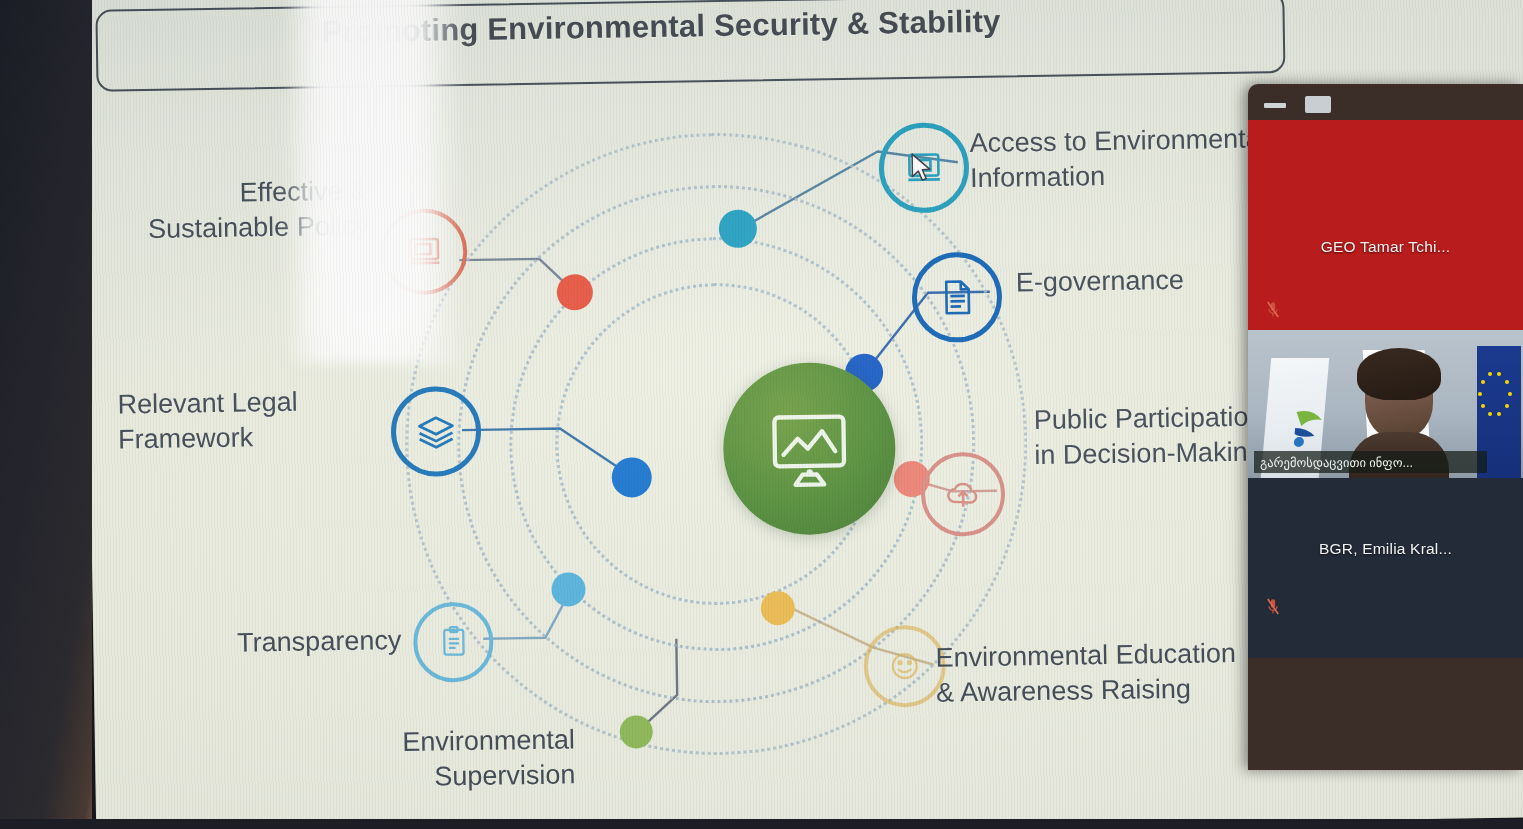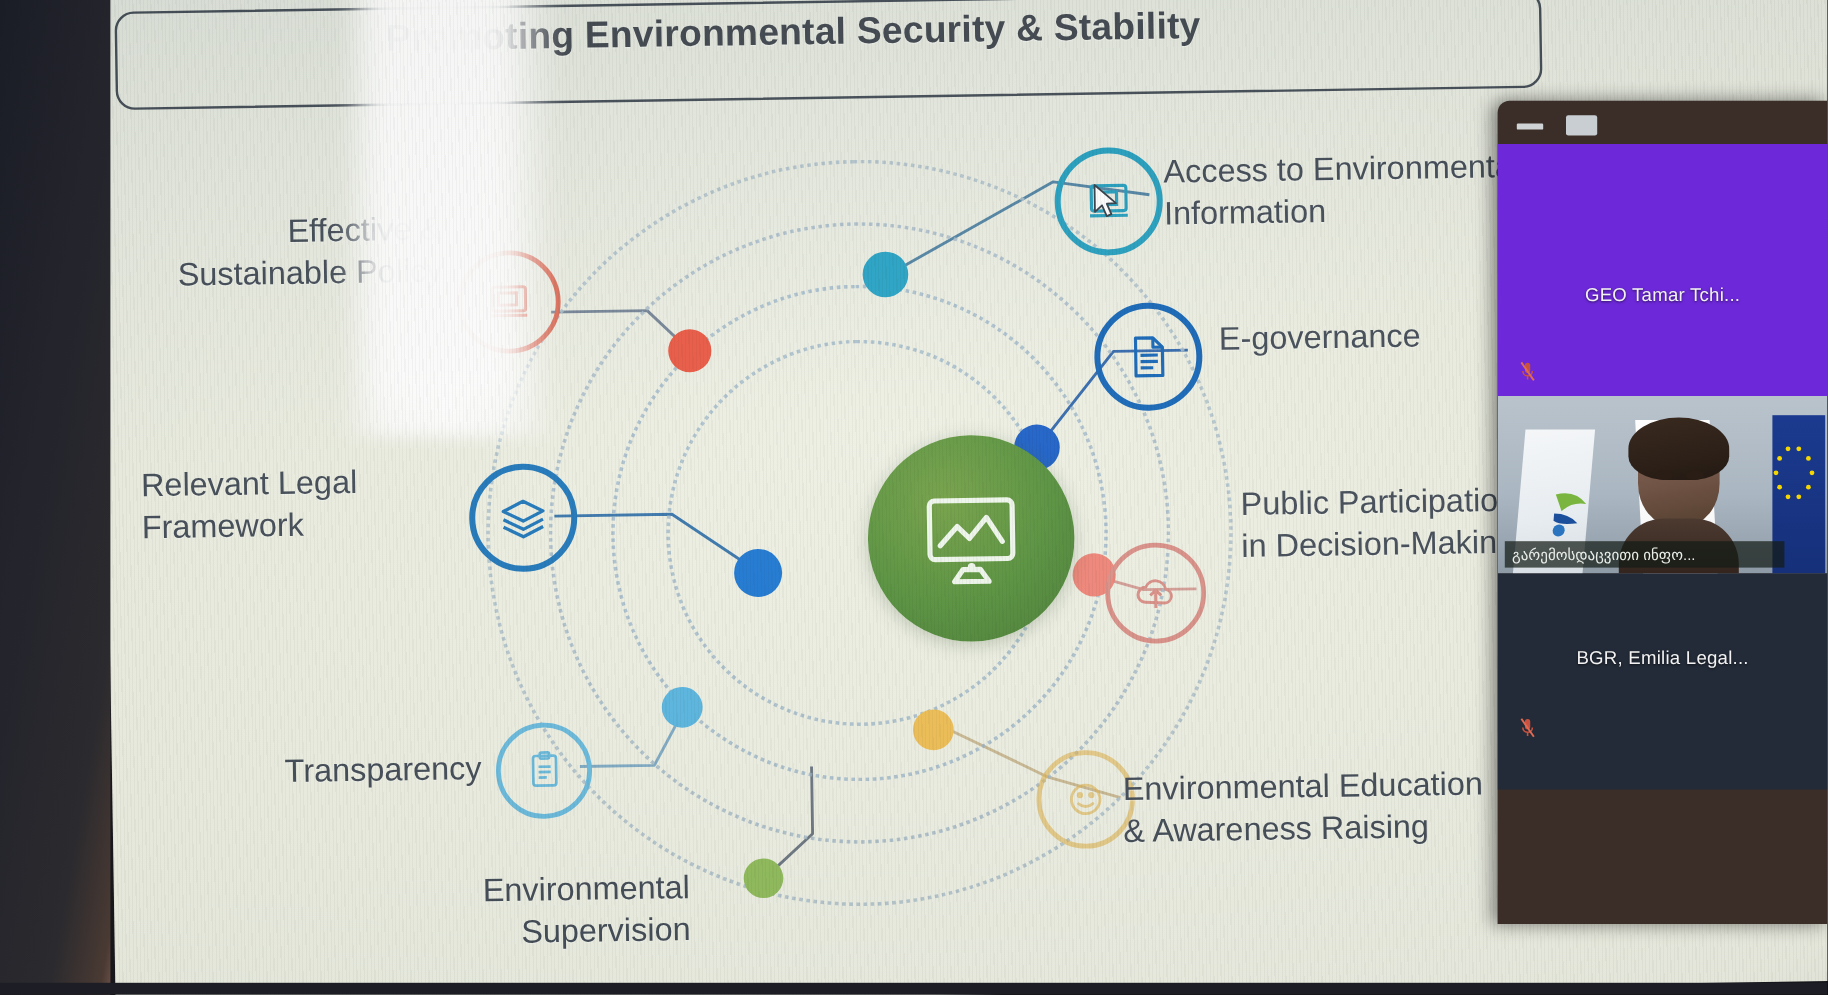--- a/index.html
+++ b/index.html
@@ -78,21 +78,21 @@
   .vc-min{left:16px;width:22px;height:5px;background:#cfd3d6;border-radius:1px;top:19px;}
   .vc-win{left:57px;top:12px;width:26px;height:17px;background:#c9ced2;border-radius:2px;}
   .vc-split{left:96px;top:10px;width:24px;height:22px;}
   .vc-split i{display:block;background:#1d7fe0;}
   .vc-split i:nth-child(1){height:9px;margin-bottom:3px;border-radius:2px;}
   .vc-split i:nth-child(2){height:9px;border-radius:2px;}
   .vc-grid{left:135px;top:10px;width:24px;height:22px;
     display:grid;grid-template-columns:repeat(3,1fr);grid-template-rows:repeat(3,1fr);gap:3px;}
   .vc-grid b{display:block;background:#d4d8db;border-radius:50%;}
 
-  .tile{position:relative;width:275px;background:#6d28d9;}
+  .tile{position:relative;width:275px;background:#b91c1c;}
   .tile .pname{position:absolute;left:0;right:0;text-align:center;color:#f2f2f2;
     font-size:15.5px;letter-spacing:.2px;text-shadow:0 1px 2px rgba(0,0,0,.6);}
   .mute{position:absolute;width:14px;height:17px;}
 
   .tile-a{height:210px;}
   .tile-a .pname{top:118px;}
   .tile-b{height:148px;background:#2c333f;overflow:hidden;}
   .tile-c{height:180px;background:#232b38;}
   .tile-c .pname{top:62px;}
   .tile-d{height:160px;background:#1e2531;}
@@ -358,21 +358,21 @@
           <div class="body"></div>
         </div>
 
         <div class="caption">
           <span>გარემოსდაცვითი ინფო...</span>
         </div>
       </div>
     </div>
 
     <div class="tile tile-c">
-      <div class="pname">BGR, Emilia Legal...</div>
+      <div class="pname">BGR, Emilia Kral...</div>
       <svg class="mute" style="left:18px;top:120px;" viewBox="0 0 14 17">
         <path d="M7 1.2 a2.2 2.2 0 0 1 2.2 2.2 v4.2 a2.2 2.2 0 0 1 -4.4 0 V3.4 A2.2 2.2 0 0 1 7 1.2Z" fill="#c8523f"></path>
         <path d="M3 8.2 a4 4 0 0 0 8 0" fill="none" stroke="#c8523f" stroke-width="1.3"></path>
         <path d="M7 12.3 v3" stroke="#c8523f" stroke-width="1.3"></path>
         <path d="M1.8 1 L12.2 16" stroke="#e06a52" stroke-width="1.6"></path>
       </svg>
     </div>
 
   </div>
 

